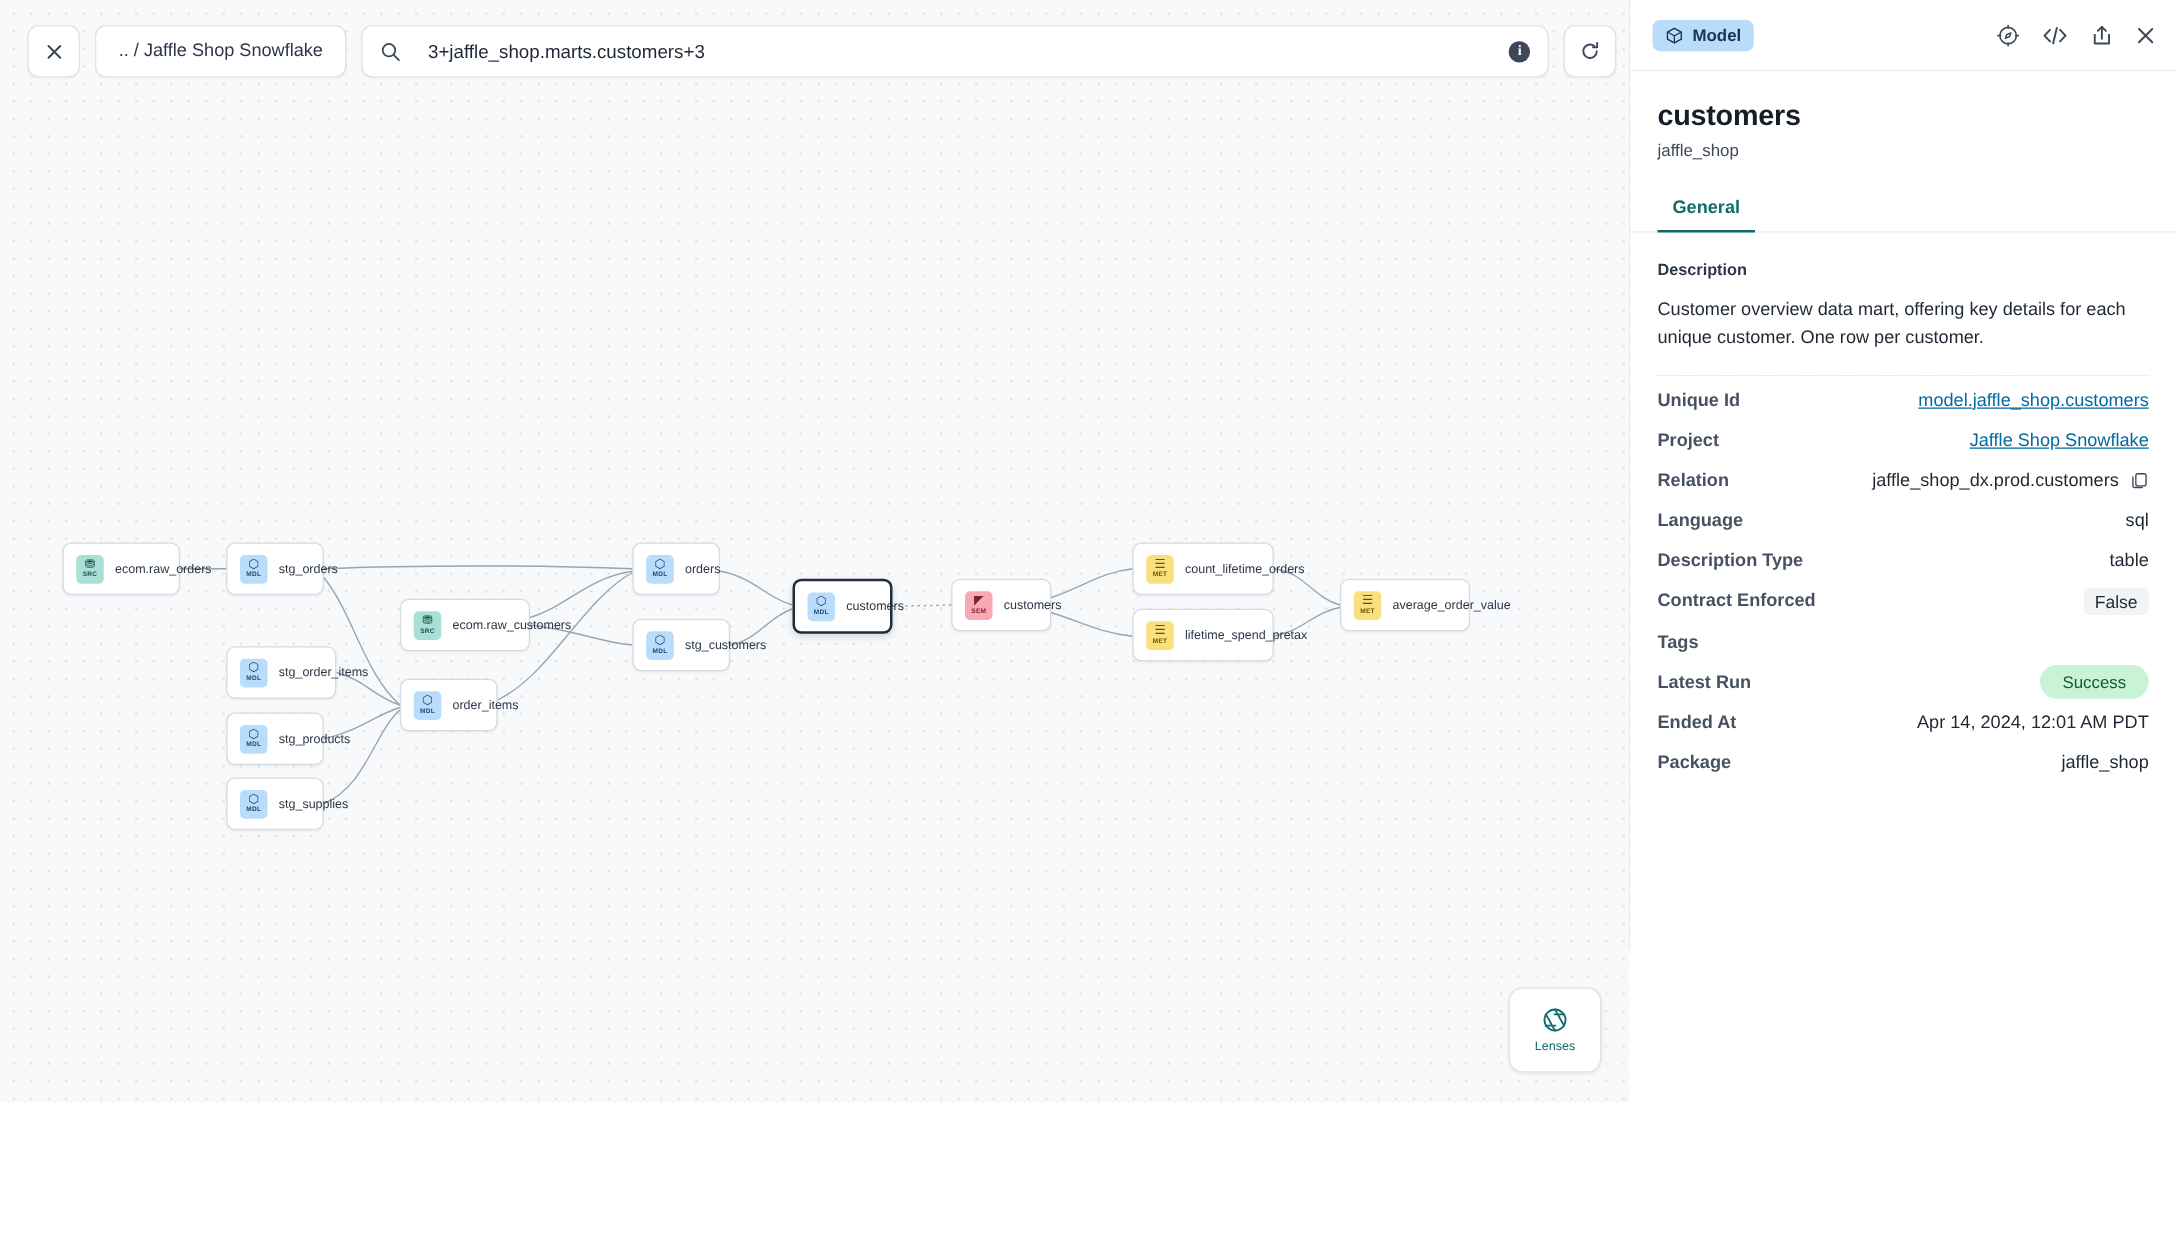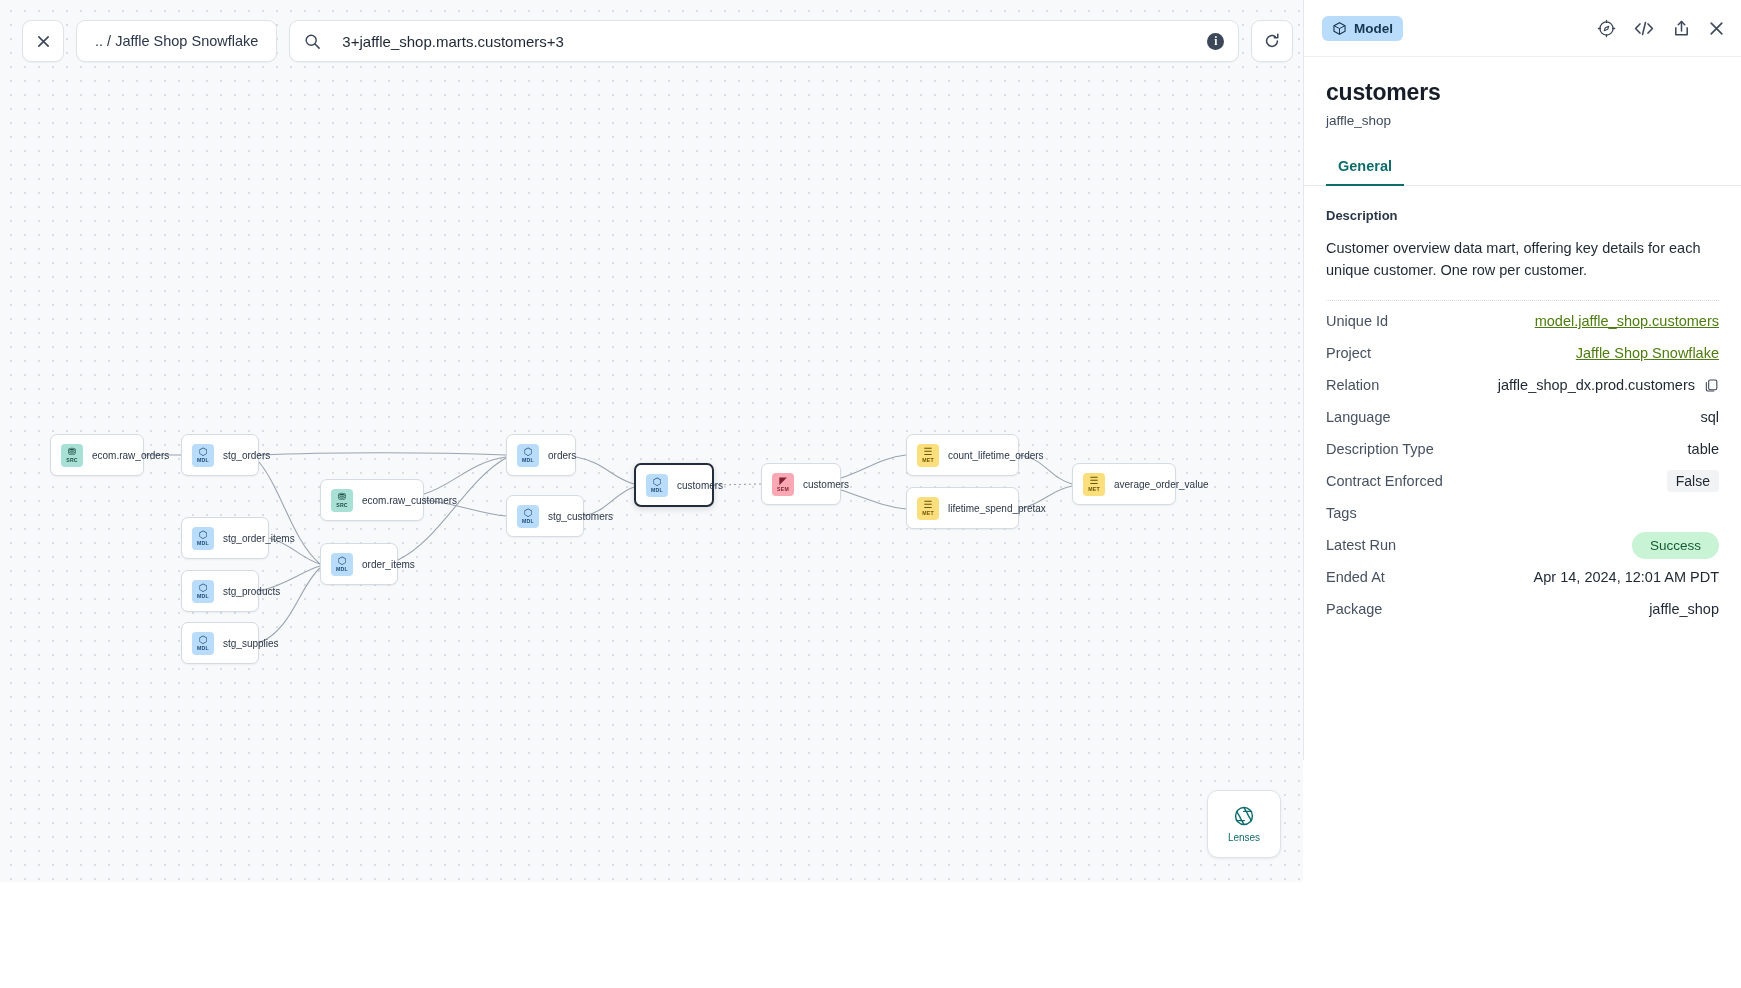--- a/index.html
+++ b/index.html
@@ -140,24 +140,24 @@
 
   .panel-body { padding: 22px 22px 0 22px; overflow-y: auto; flex: 1; }
   .sec-label { font-size: 13px; font-weight: 600; color: #2b3648; }
   .desc { font-size: 14.5px; color: #1e2733; line-height: 1.55; margin-top: 14px; }
   .divider { border-top: 1px dotted #d6dce2; margin: 18px 0 4px 0; }
 
   .row {
     display: flex; align-items: center; justify-content: space-between;
     min-height: 32px; padding: 8px 0; gap: 12px;
   }
-  .row .k { font-size: 14.5px; color: #475161; white-space: nowrap; }
+  .row .k { font-size: 14.5px; color: #475161; white-space: nowrap; font-weight: bold; }
   .row .v { font-size: 14.5px; color: #1e2733; text-align: right; }
-  .row .v.link { color: #4d7c0f; text-decoration: underline; cursor: pointer; }
-  .row .v.withcopy { display: inline-flex; align-items: flex-end; gap: 9px; }
+  .row .v.link { color: #0369a1; text-decoration: underline; cursor: pointer; }
+  .row .v.withcopy { display: inline-flex; align-items: flex-start; gap: 9px; }
   .copy-ic { color: #3c4758; cursor: pointer; display: flex; }
   .chip-gray { background: #f1f3f5; color: #1e2733; padding: 3px 9px; border-radius: 4px; font-size: 14px; }
   .chip-success { background: #c8f3d5; color: #145b31; padding: 6px 18px; border-radius: 999px; font-size: 13.5px; }
 </style>
 </head>
 <body>
 
 <div class="app">
 
   <div class="canvas-wrap">

